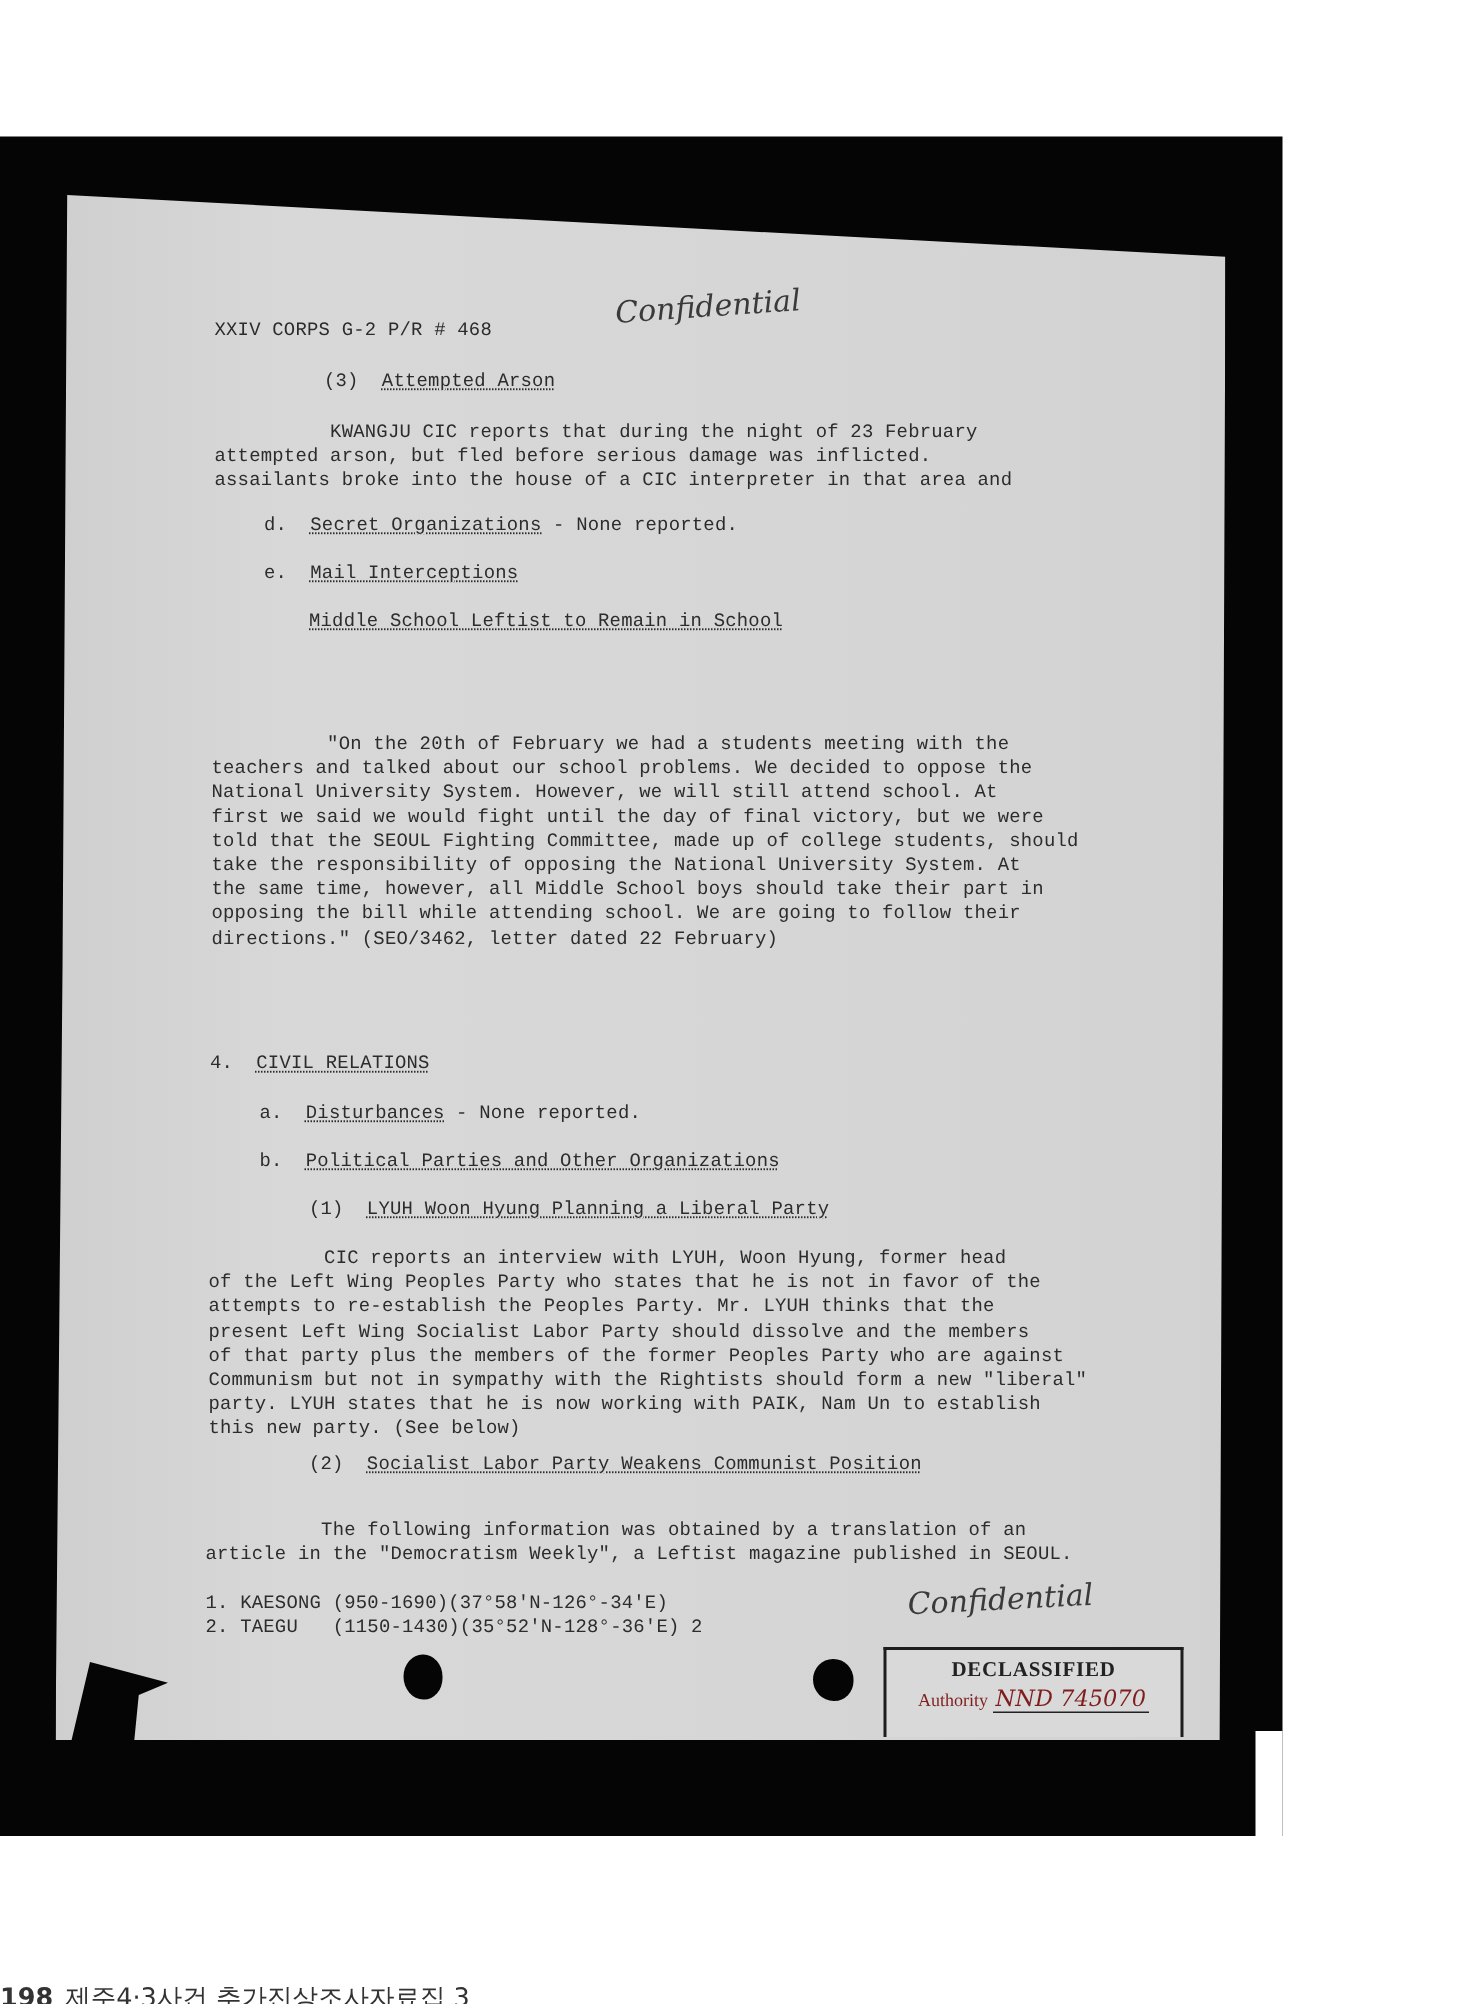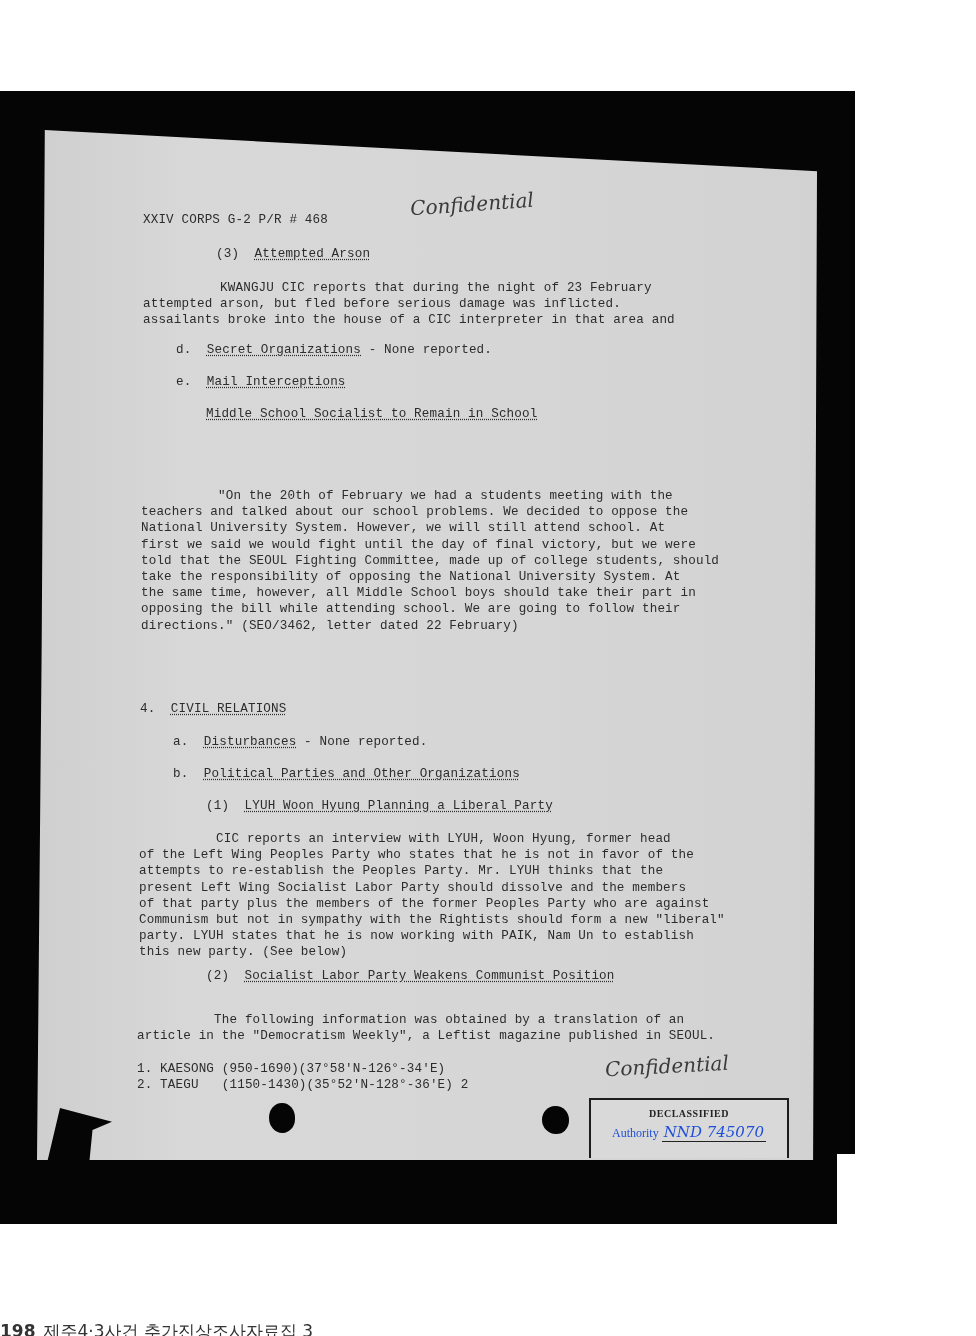--- a/index.html
+++ b/index.html
@@ -96,29 +96,29 @@
       height: 58px;
       border: 2px solid #1d1d1d;
       border-bottom: none;
       background: #d9d9d9;
       font-family: "Liberation Serif", "DejaVu Serif", serif;
       text-align: center;
     }
     .stamp .title {
       display: block;
       margin-top: 6px;
-      font-size: 10px;
+      font-size: 14px;
       font-weight: bold;
       letter-spacing: 0.5px;
       color: #222;
     }
     .stamp .auth {
       display: block;
       font-size: 12px;
-      color: #1d4ed8;
+      color: #7f1d1d;
       margin-top: 2px;
     }
     .stamp .auth-val {
       font-family: "DejaVu Serif", serif;
       font-style: italic;
       font-size: 15px;
       border-bottom: 1px solid #222;
       padding: 0 2px;
     }
     .footer {
@@ -154,21 +154,21 @@
 
   <div class="line" style="left:143px; top:212px;">XXIV CORPS G-2 P/R # 468</div>
   <div class="handwrite" style="left:410px; top:196px;">Confidential</div>
 
   <div class="line" style="left:216px; top:246px;"><span>(3)</span>  <span class="u">Attempted Arson</span></div>
   <div class="para" style="left:143px; top:280px;"><div>          KWANGJU CIC reports that during the night of 23 February</div><div>attempted arson, but fled before serious damage was inflicted.</div><div>assailants broke into the house of a CIC interpreter in that area and</div></div>
 
   <div class="line" style="left:176px; top:342px;"><span>d.</span>  <span class="u">Secret Organizations</span><span> - None reported.</span></div>
 
   <div class="line" style="left:176px; top:374px;"><span>e.</span>  <span class="u">Mail Interceptions</span></div>
-  <div class="line u" style="left:206px; top:406px;">Middle School Socialist to Remain in School</div>
+  <div class="line u" style="left:206px; top:406px;">Middle School Leftist to Remain in School</div>
 
 
   <div class="para" style="left:141px; top:488px;"><div>          "On the 20th of February we had a students meeting with the</div><div>teachers and talked about our school problems. We decided to oppose the</div><div>National University System. However, we will still attend school. At</div><div>first we said we would fight until the day of final victory, but we were</div><div>told that the SEOUL Fighting Committee, made up of college students, should</div><div>take the responsibility of opposing the National University System. At</div><div>the same time, however, all Middle School boys should take their part in</div><div>opposing the bill while attending school. We are going to follow their</div><div>directions." (SEO/3462, letter dated 22 February)</div></div>
 
 
   <div class="line" style="left:140px; top:701px;"><span>4.</span>  <span class="u">CIVIL RELATIONS</span></div>
 
   <div class="line" style="left:173px; top:734px;"><span>a.</span>  <span class="u">Disturbances</span><span> - None reported.</span></div>
 
   <div class="line" style="left:173px; top:766px;"><span>b.</span>  <span class="u">Political Parties and Other Organizations</span></div>

